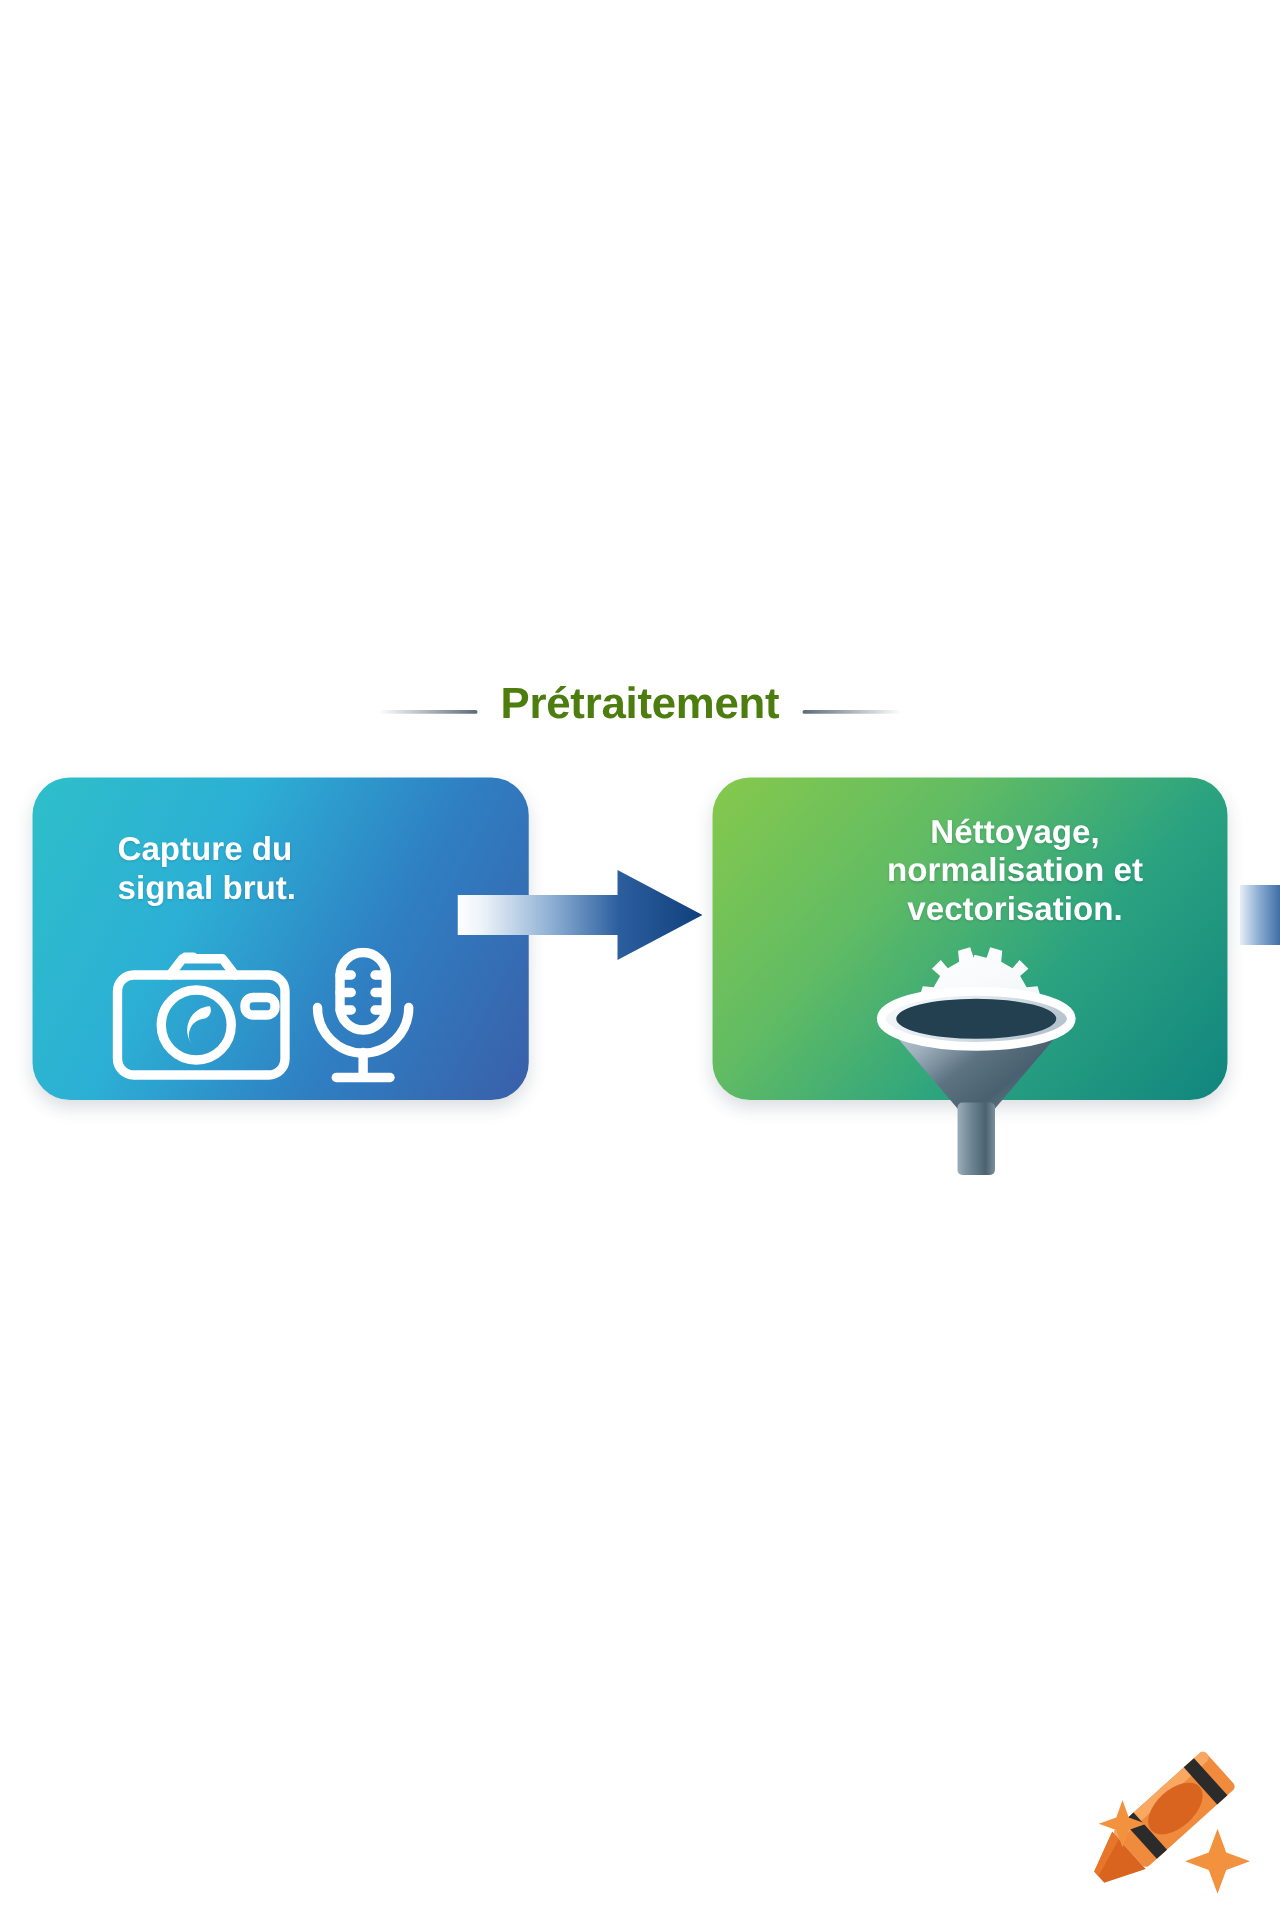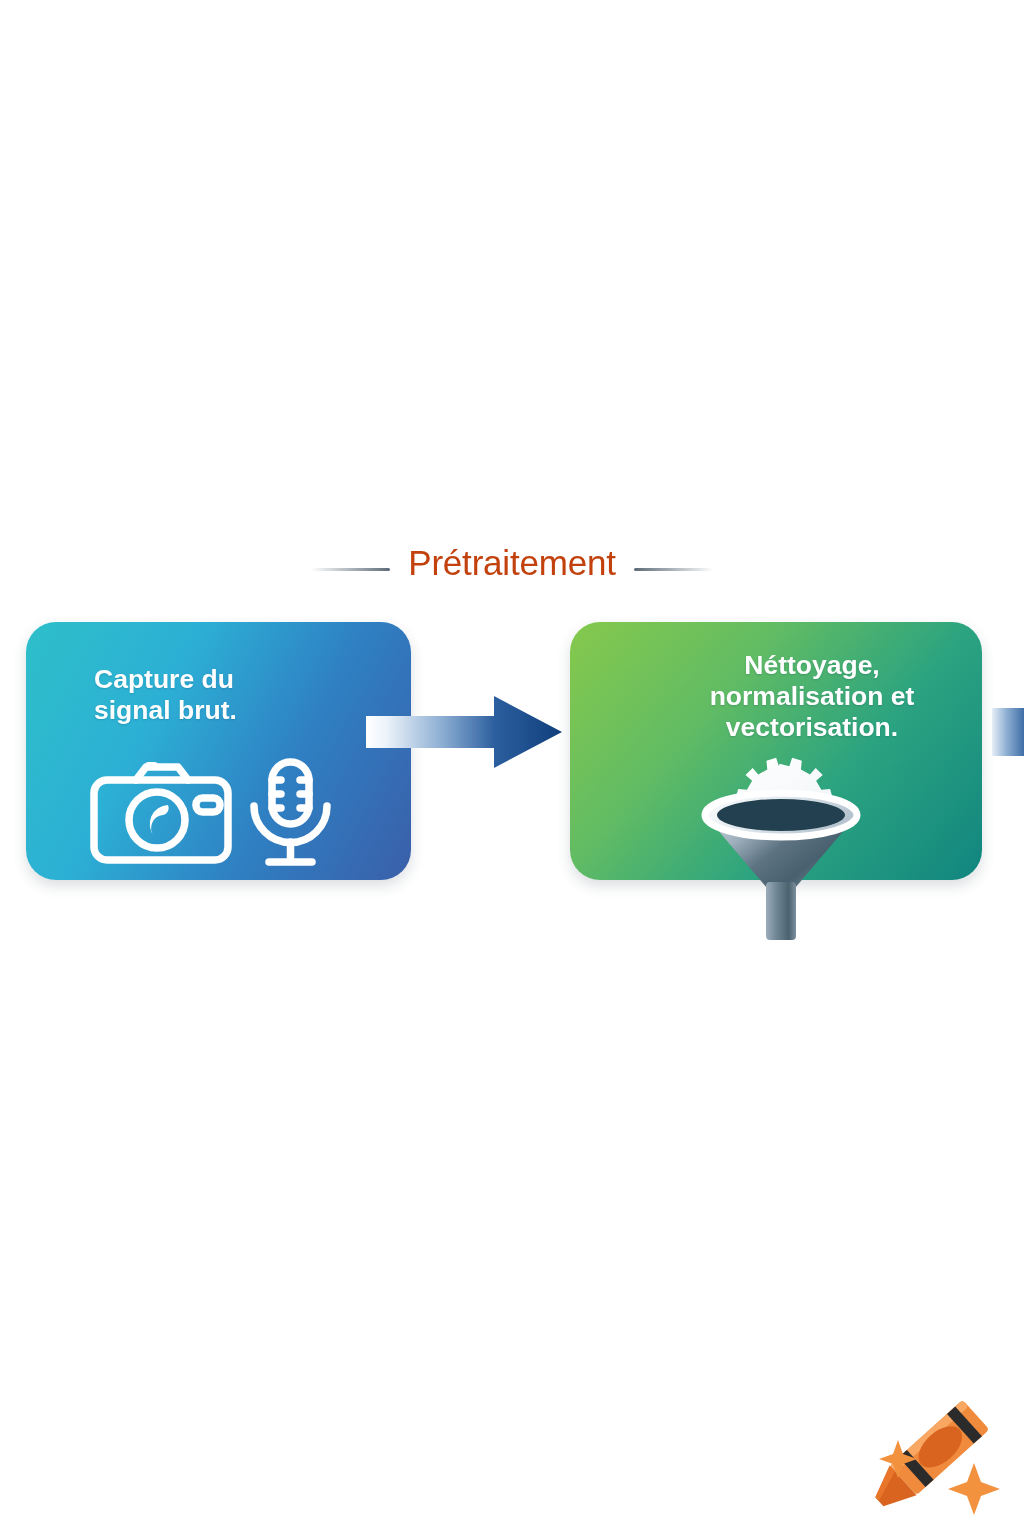--- a/index.html
+++ b/index.html
@@ -36,22 +36,22 @@
     top: 7px;
   }
   .title-rule.left {
     background: linear-gradient(to right, rgba(90,110,128,0.02), #5d6b78);
   }
   .title-rule.right {
     background: linear-gradient(to left, rgba(90,110,128,0.02), #5d6b78);
   }
   .section-title {
     font-size: 35px;
-    font-weight: normal;
-    color: #c2410c;
+    font-weight: bold;
+    color: #4d7c0f;
     letter-spacing: -0.2px;
     white-space: nowrap;
     line-height: 1;
   }
 
   
   .card {
     position: absolute;
     border-radius: 30px;
     box-shadow: 0 6px 14px rgba(30,50,70,0.16);
@@ -66,20 +66,21 @@
     white-space: pre-line;
   }
 
   
   #card-capture {
     left: 26px;
     top: 622px;
     width: 385px;
     height: 258px;
     background: linear-gradient(118deg, #2ebfc9 0%, #2cafd5 34%, #2f7fc2 66%, #3a5fa9 100%);
+    padding-left: 12px;
   }
   #card-capture .card-text {
     left: 68px;
     top: 42px;
     text-align: left;
   }
 
   
   #card-preprocessing {
     left: 570px;

